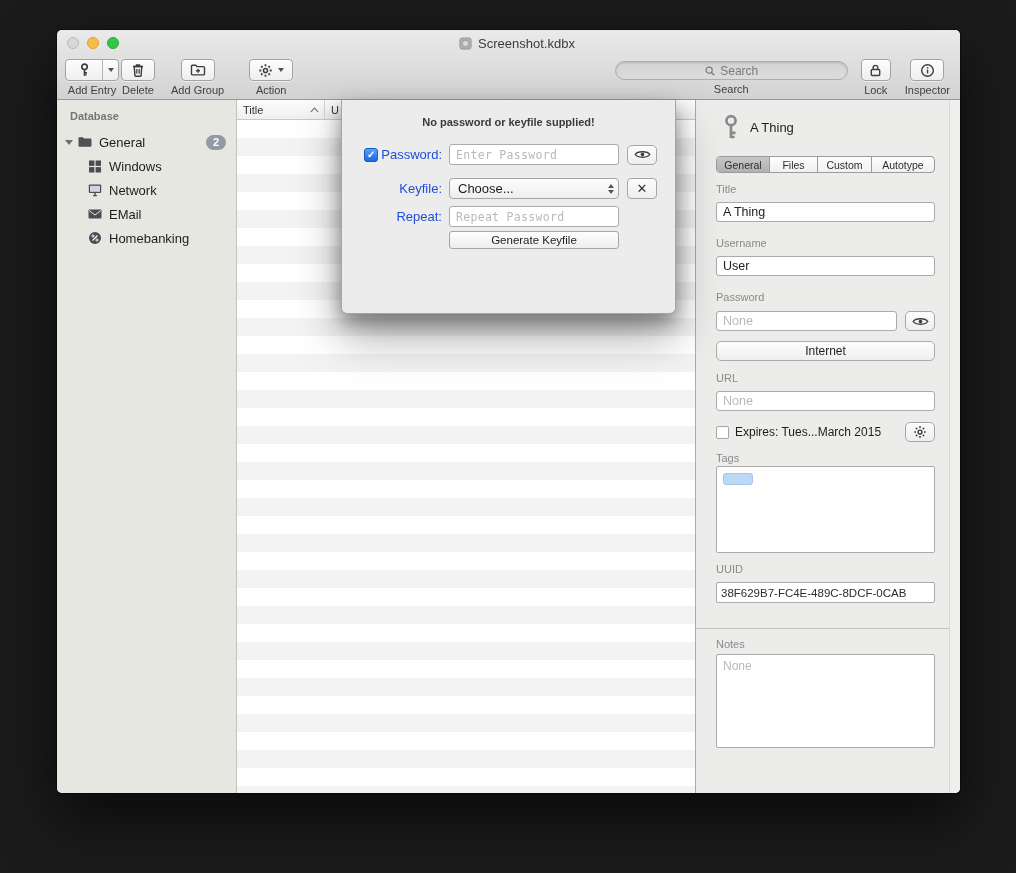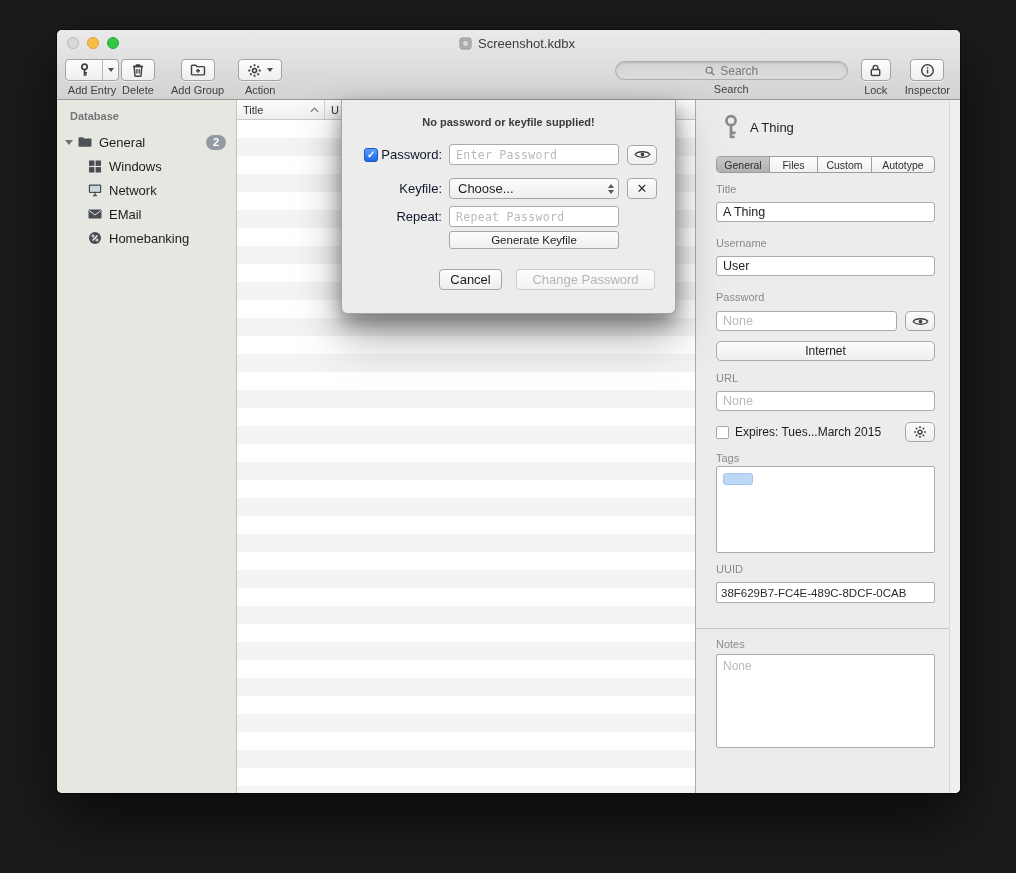--- a/index.html
+++ b/index.html
@@ -112,21 +112,21 @@
     border-radius:0 0 6px 6px; z-index:10;
     box-shadow:0 8px 18px rgba(0,0,0,.35), 0 22px 45px rgba(0,0,0,.35);
   }
   .sheet-msg { margin-top:16px; text-align:center; font-size:11px; font-weight:bold; color:#3a3a3a; }
   .srow { display:flex; align-items:center; margin-left:22px; }
   .srow.r1 { margin-top:16px; }
   .srow.r2 { margin-top:7px; }
   .srow.r3 { margin-top:13px; }
   .lblcell {
     width:78px; display:flex; align-items:center; justify-content:flex-end; gap:3px;
-    font-size:13px; color:#0f172a; flex:none;
+    font-size:13px; color:#1d4ed8; flex:none;
   }
   .cb {
     width:14px; height:14px; border-radius:3px; flex:none;
     background:linear-gradient(#5aa2f7,#1e66e8);
     border:1px solid #1a56c4;
     display:flex; align-items:center; justify-content:center;
   }
   .cb::after { content:"✓"; color:#fff; font-size:10px; font-weight:bold; line-height:1; }
   .sfield {
     width:170px; height:21px; margin-left:7px;
@@ -313,21 +313,21 @@
             <span>
               <svg width="16" height="16" viewBox="0 0 16 16">
                   <path d="M1.5 4.2 a1 1 0 0 1 1-1 h3.3 l1.2 1.4 h6.5 a1 1 0 0 1 1 1 v6.3 a1 1 0 0 1-1 1 h-11 a1 1 0 0 1-1-1z" fill="none" stroke="#3e3e3e" stroke-width="1.4"></path>
                   <path d="M8 6.8 v4 M6 8.8 h4" stroke="#3e3e3e" stroke-width="1.4"></path>
                 </svg>
             </span>
           </div>
           <span class="tlabel">Add Group</span>
         </div>
 
-        <div class="titem" style="margin-left:14px;text-align:center;">
+        <div class="titem" style="margin-left:25px;text-align:center;">
           <div class="tbtn" style="width:44px; gap:5px;">
             <span style="color:#3e3e3e;">
               <svg width="15" height="15" viewBox="0 0 16 16">
                   <circle cx="8" cy="8" r="2.2" fill="none" stroke="currentColor" stroke-width="1.6"></circle>
                   <g stroke="currentColor" stroke-width="1.9">
                     <path d="M8 1.4 V3.4"></path>
                     <path d="M8 12.6 V14.6"></path>
                     <path d="M1.4 8 H3.4"></path>
                     <path d="M12.6 8 H14.6"></path>
                     <path d="M3.4 3.4 L4.8 4.8"></path>
@@ -585,24 +585,16 @@
         <div class="lblcell">
           <span>Repeat:</span>
         </div>
         <input class="sfield" placeholder="Repeat Password" style="">
       </div>
 
       <div class="genkeyfile">
         <span>Generate Keyfile</span>
       </div>
 
-      <div class="sheet-btns">
-        <div class="btn cancel">
-          <span>Cancel</span>
-        </div>
-        <div class="btn disabled">
-          <span>Change Password</span>
-        </div>
-      </div>
     </div>
 
   </div>
 </div>
 
 </body></html>

